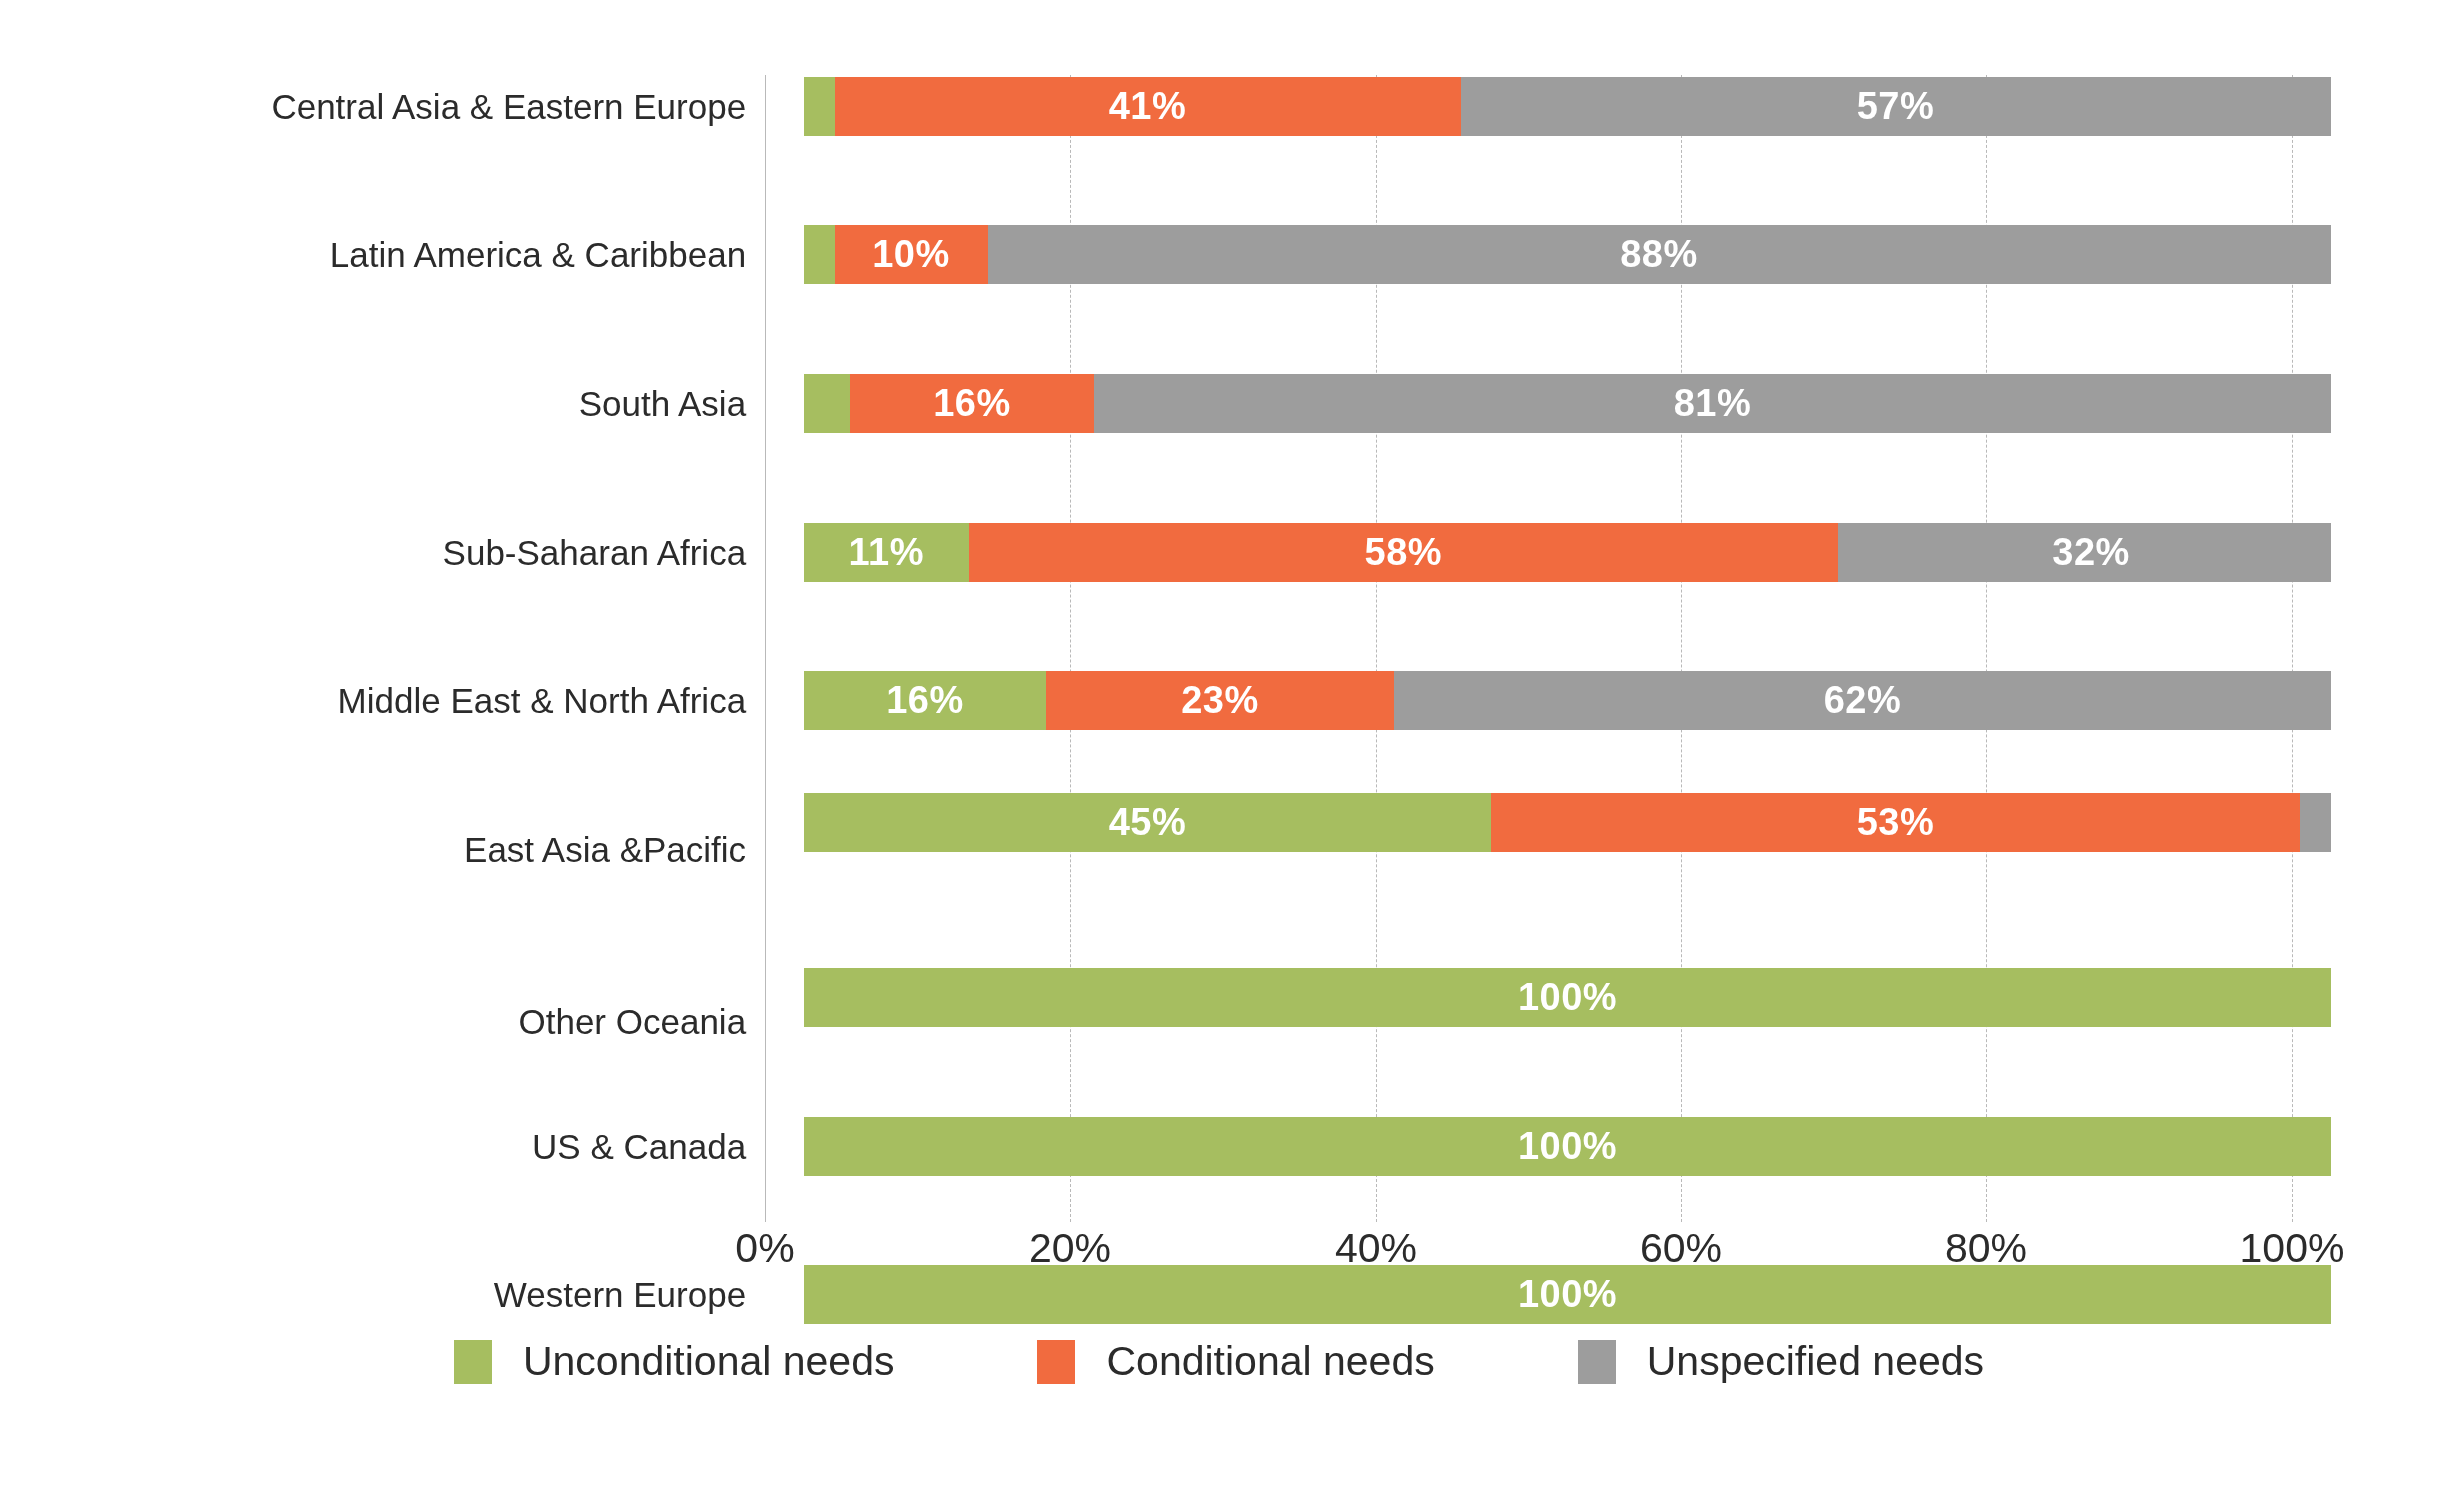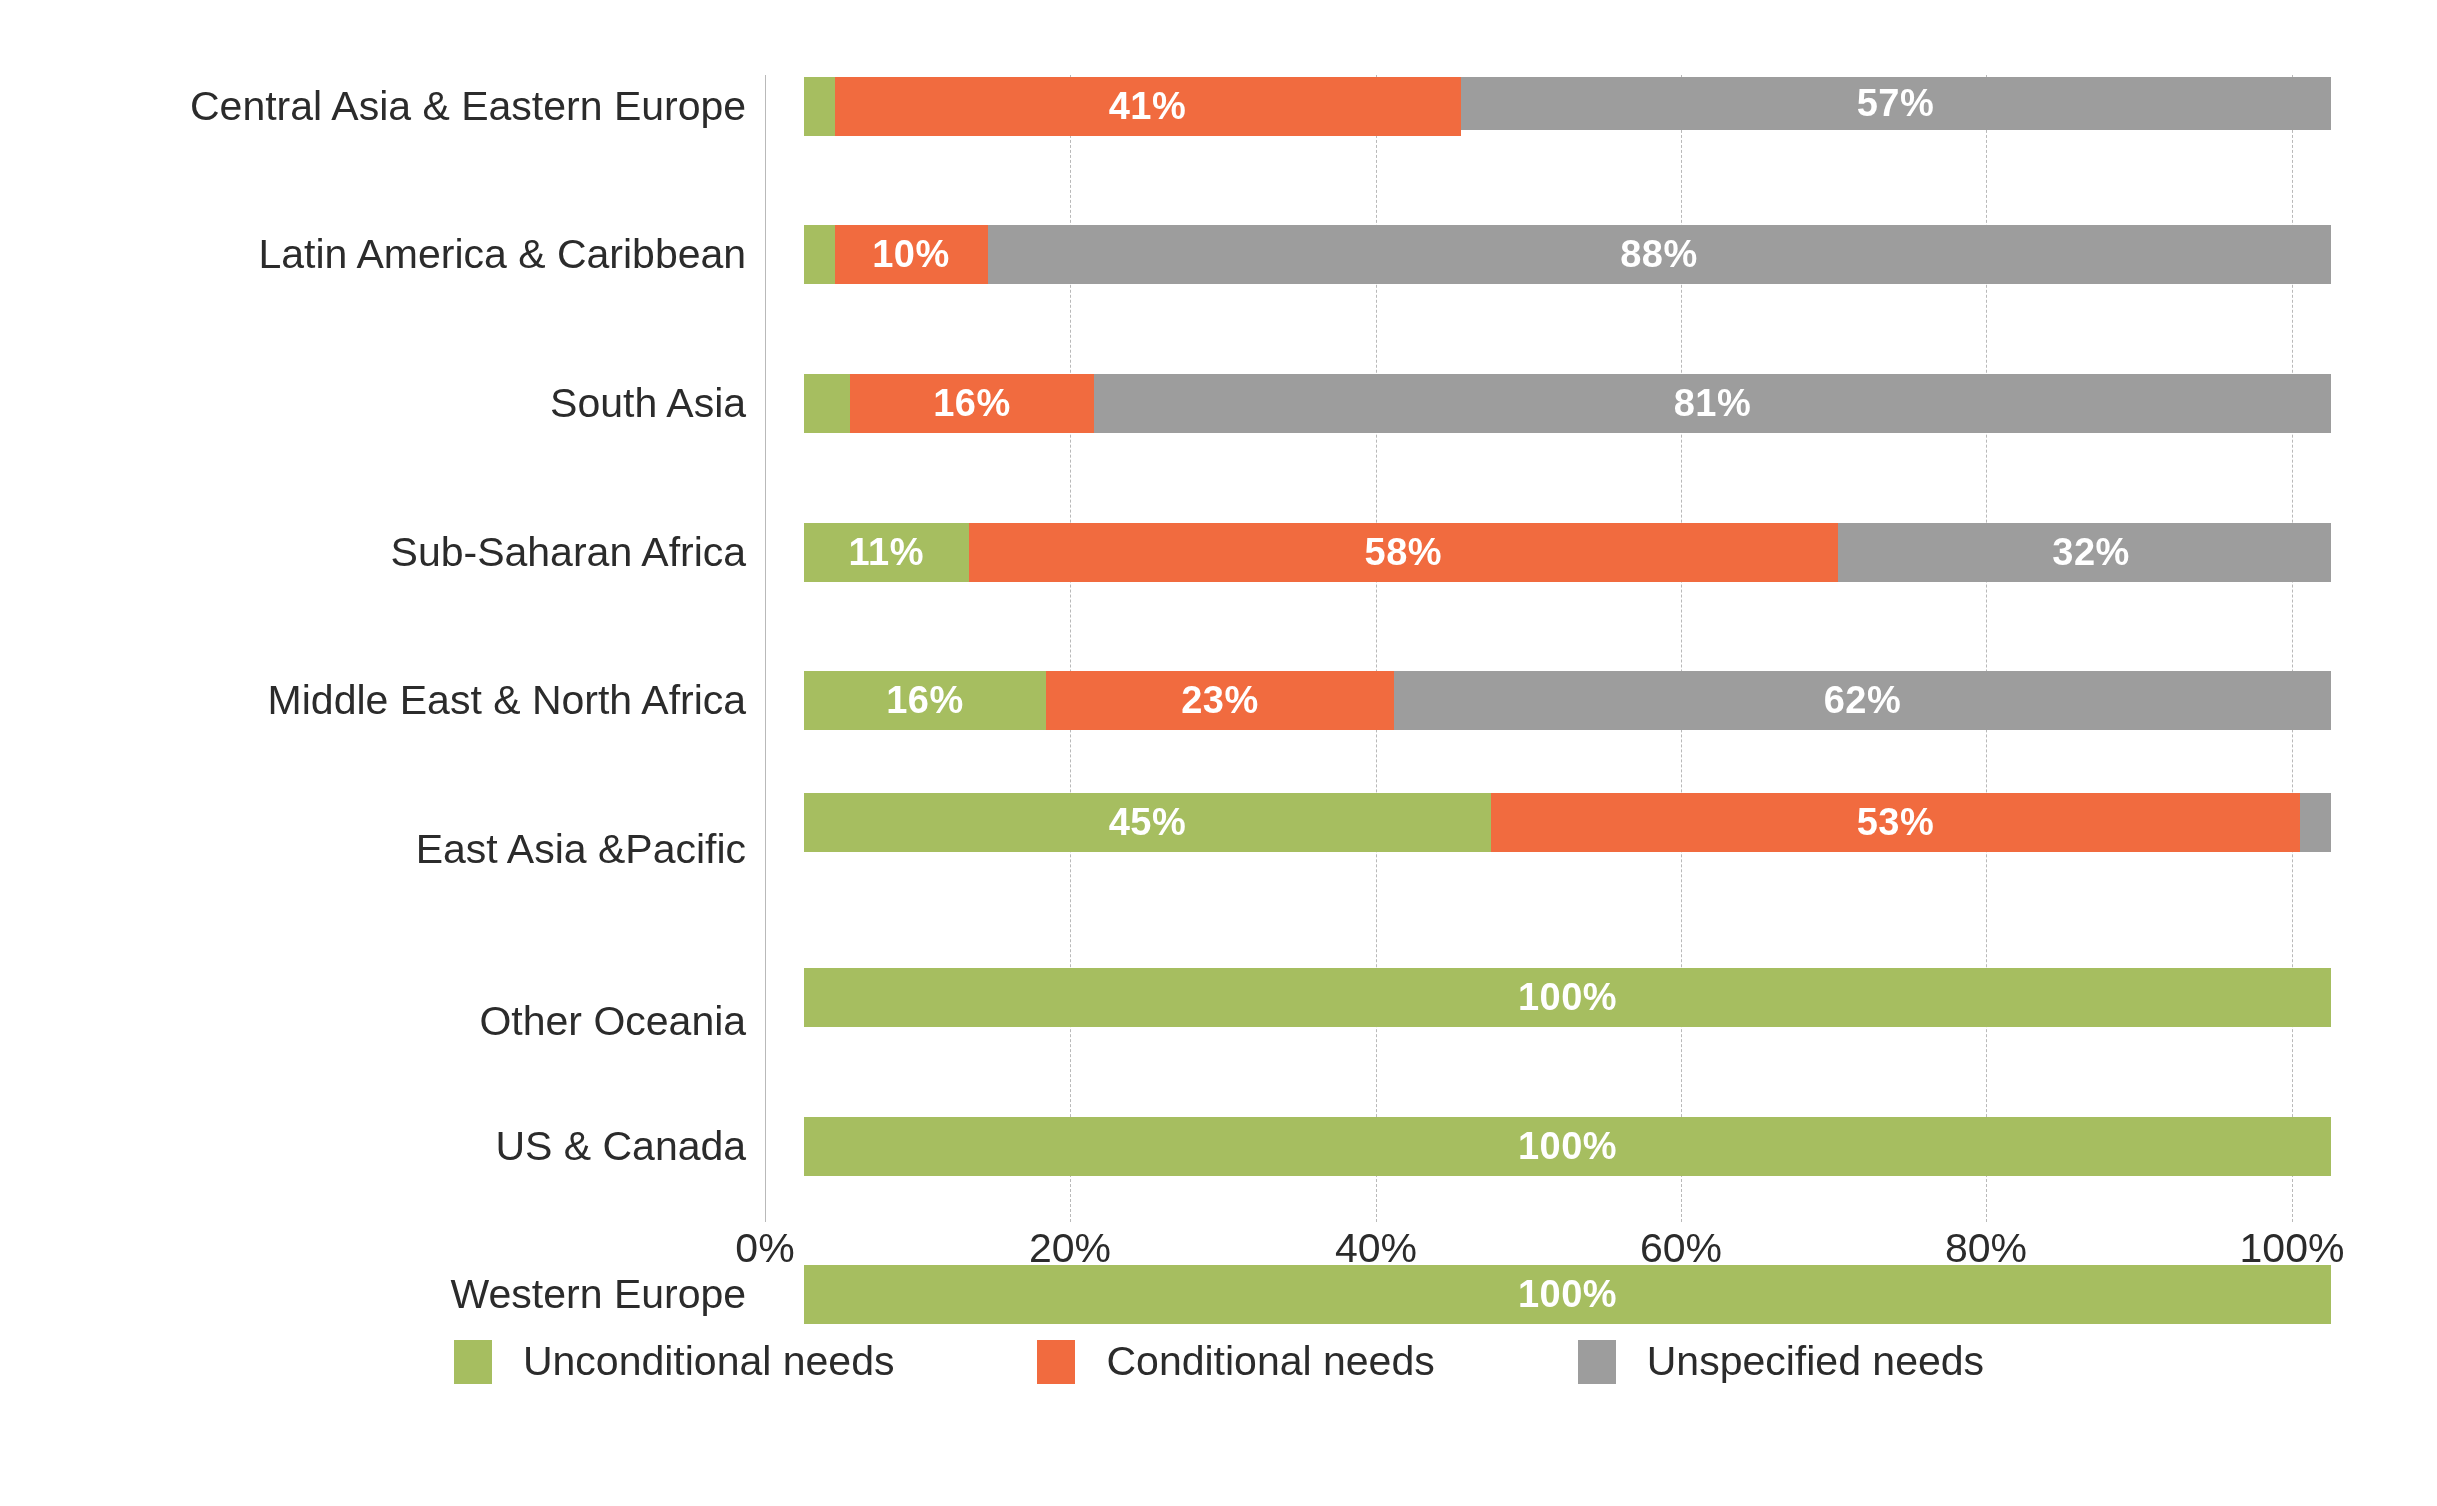--- a/index.html
+++ b/index.html
@@ -78,21 +78,21 @@
     white-space: nowrap;
     font-family: "Liberation Sans", sans-serif;
   }
 
   
   .cat-label {
     position: absolute;
     right: 1.9px;
     width: 726px;
     text-align: right;
-    font-size: 41px;
+    font-size: 35px;
     color: #2b2b2b;
     white-space: nowrap;
     line-height: 59px;
     height: 59px;
     font-family: "Liberation Sans", sans-serif;
   }
   .cat-labels-wrap {
     position: absolute;
     left: 0;
     top: 75px;
@@ -173,21 +173,21 @@
       <div class="cat-label" style="top: 1042px;">US &amp; Canada</div>
       <div class="cat-label" style="top: 1190px;">Western Europe</div>
     </div>
 
   <div class="rows" id="rows">
       <div class="bar-row" style="top: 1.9px;">
         <div class="seg green" style="width: 30.5px; height: 59px;"></div>
         <div class="seg orange" style="width: 626px; height: 59px;">
           <span class="seg-label">41%</span>
         </div>
-        <div class="seg gray" style="width: 870px; height: 53px;">
+        <div class="seg gray" style="width: 870px; height: 59px;">
           <span class="seg-label">57%</span>
         </div>
       </div>
       <div class="bar-row" style="top: 150px;">
         <div class="seg green" style="width: 30.5px; height: 59px;"></div>
         <div class="seg orange" style="width: 153px; height: 59px;">
           <span class="seg-label">10%</span>
         </div>
         <div class="seg gray" style="width: 1343px; height: 59px;">
           <span class="seg-label">88%</span>

